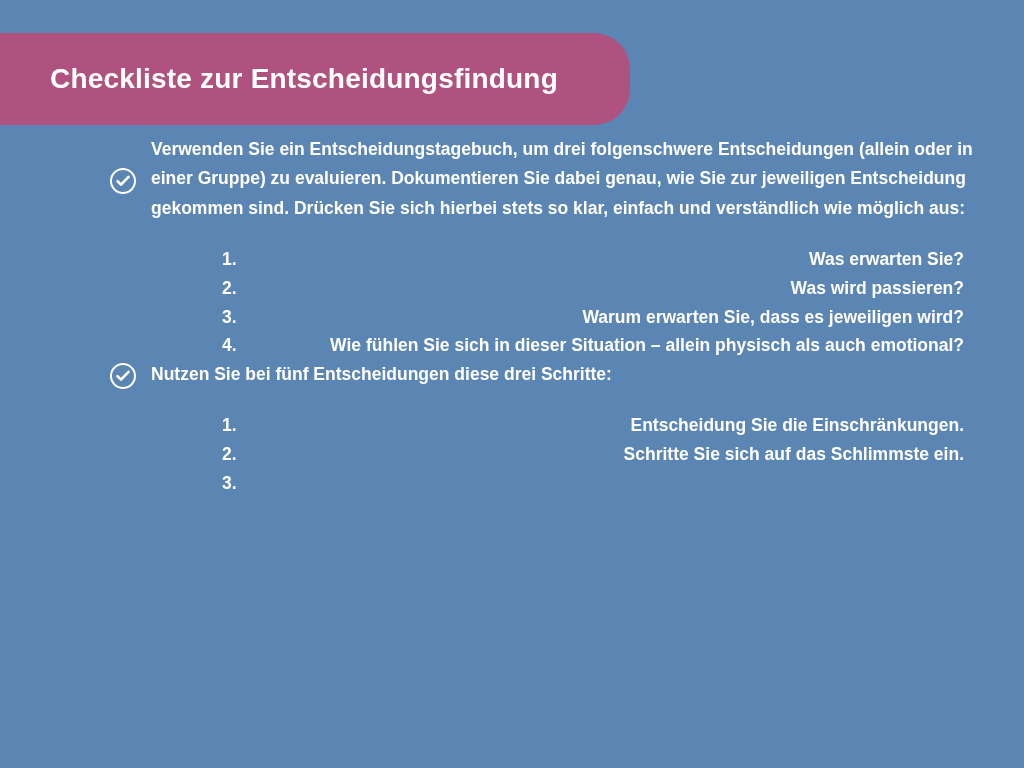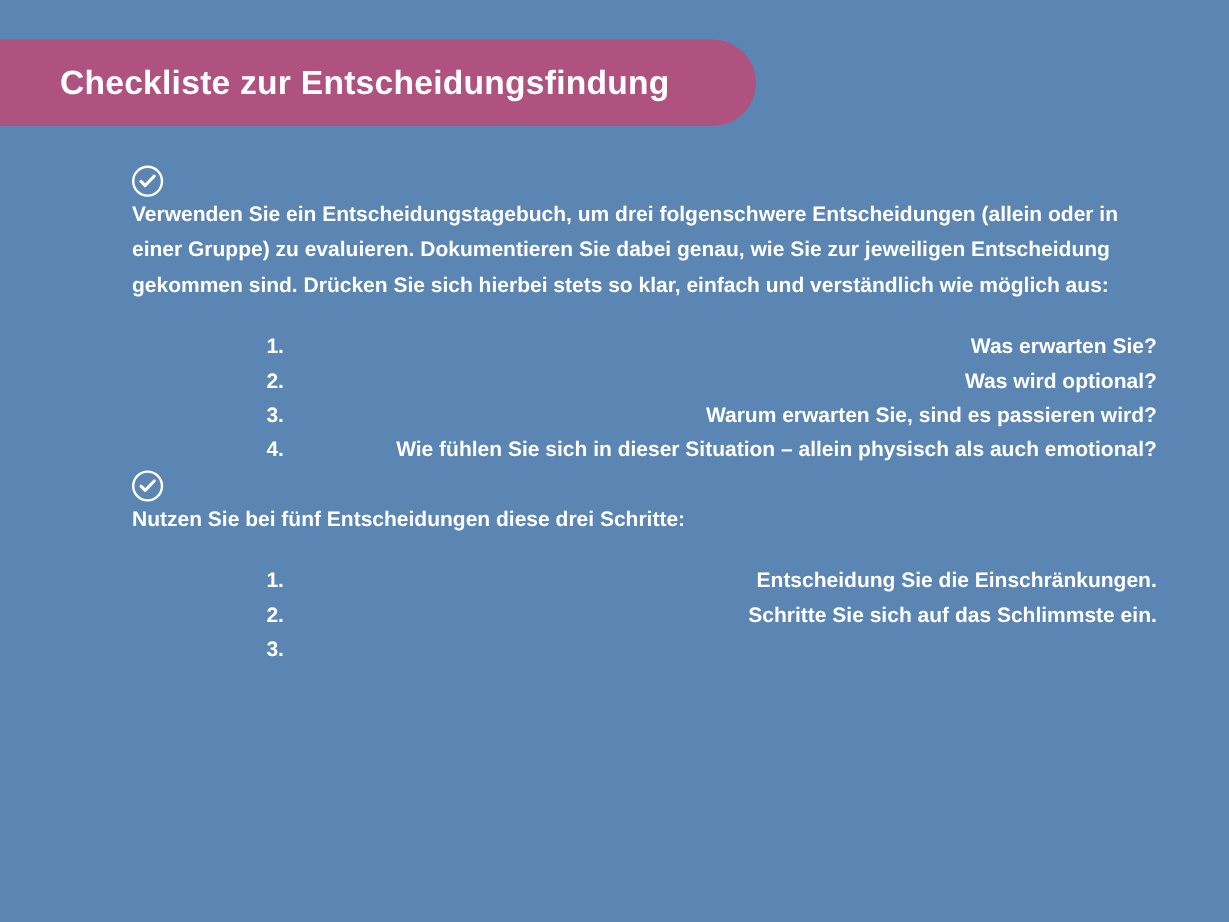--- a/index.html
+++ b/index.html
@@ -19,21 +19,21 @@
     width: 1024px;
     height: 768px;
     background: #5b85b3;
   }
   
   .title-banner {
     position: absolute;
     left: 0;
     top: 33px;
     width: 630px;
-    height: 72px;
+    height: 92px;
     background: #b0527f;
     border-top-right-radius: 36px;
     border-bottom-right-radius: 36px;
     display: flex;
     align-items: center;
   }
   .title-text {
     margin-left: 50px;
     color: #ffffff;
     font-size: 28px;
@@ -49,22 +49,21 @@
     width: 1024px;
     padding: 0 40px 0 110px;
   }
   .check-block {
     position: relative;
   }
   .check-block + .check-block {
   }
   .check-row {
     display: flex;
-    align-items: flex-start;
-    flex-direction: column;
+    align-items: center;
   }
   .check-icon {
     flex: 0 0 auto;
     width: 26px;
     height: 26px;
     border: 2.5px solid #ffffff;
     border-radius: 50%;
     margin-top: 3px;
     margin-right: 15px;
     display: flex;
@@ -127,26 +126,26 @@
         </span>
         <div class="check-text">Verwenden Sie ein Entscheidungstagebuch, um drei folgenschwere Entscheidungen (allein oder in einer Gruppe) zu evaluieren. Dokumentieren Sie dabei genau, wie Sie zur jeweiligen Entscheidung gekommen sind. Drücken Sie sich hierbei stets so klar, einfach und verständlich wie möglich aus:</div>
       </div>
       <ul class="sub-list first">
         <li>
           <span class="sub-num">1.</span>
           <span class="sub-body">Was erwarten Sie?</span>
         </li>
         <li>
           <span class="sub-num">2.</span>
-          <span class="sub-body">Was wird optional?</span>
+          <span class="sub-body">Was wird passieren?</span>
         </li>
         <li>
           <span class="sub-num">3.</span>
           <span class="sub-body">
-            <span>Warum erwarten Sie, sind es passieren wird?</span>
+            <span>Warum erwarten Sie, dass es jeweiligen wird?</span>
           </span>
         </li>
         <li>
           <span class="sub-num">4.</span>
           <span class="sub-body">Wie fühlen Sie sich in dieser Situation – allein physisch als auch emotional?</span>
         </li>
       </ul>
     </div>
 
     <div class="check-block">

